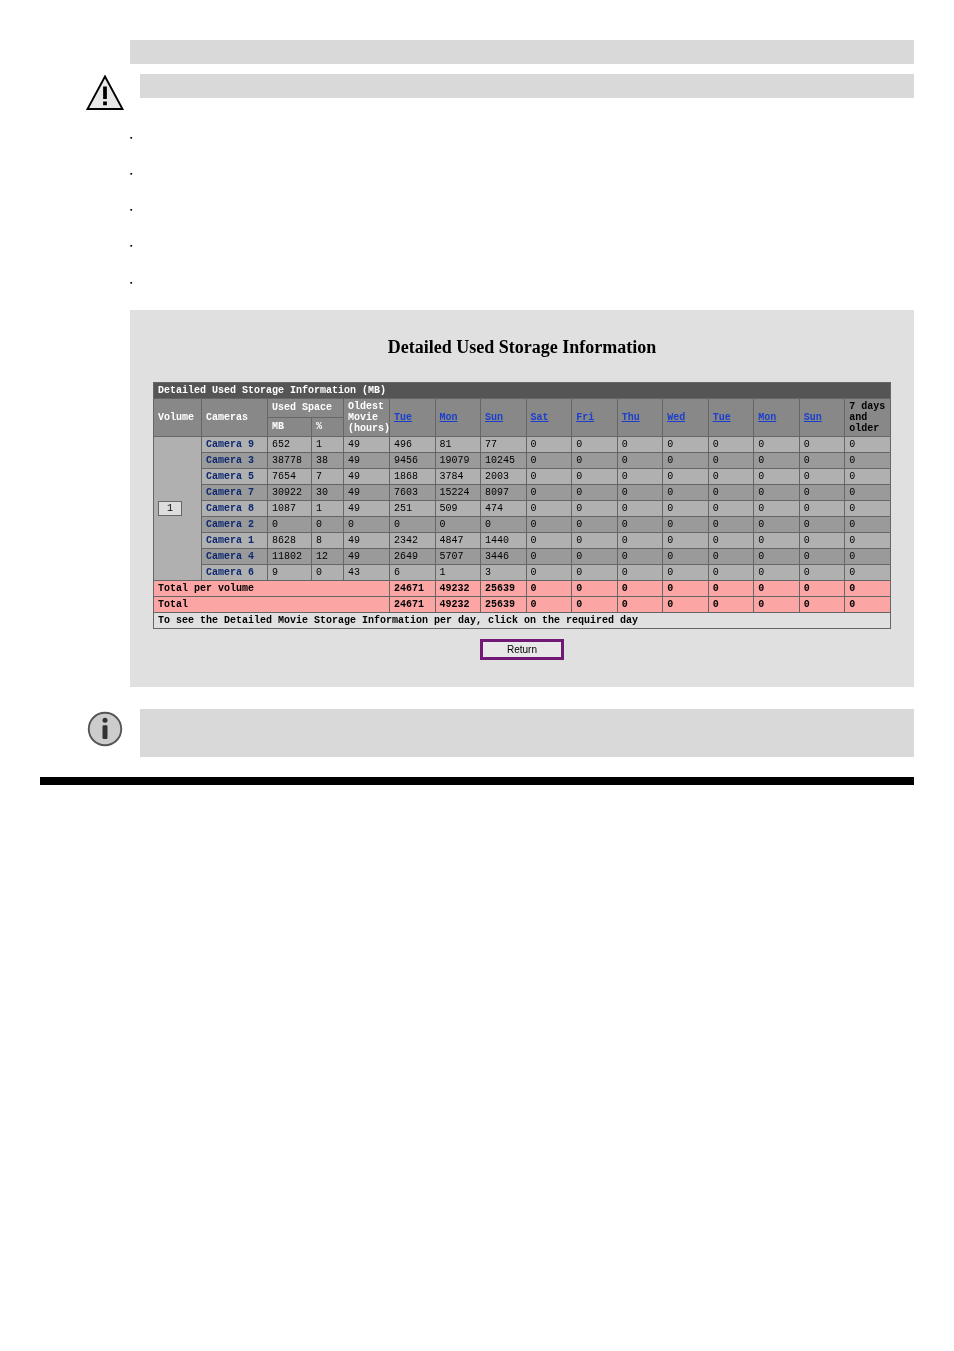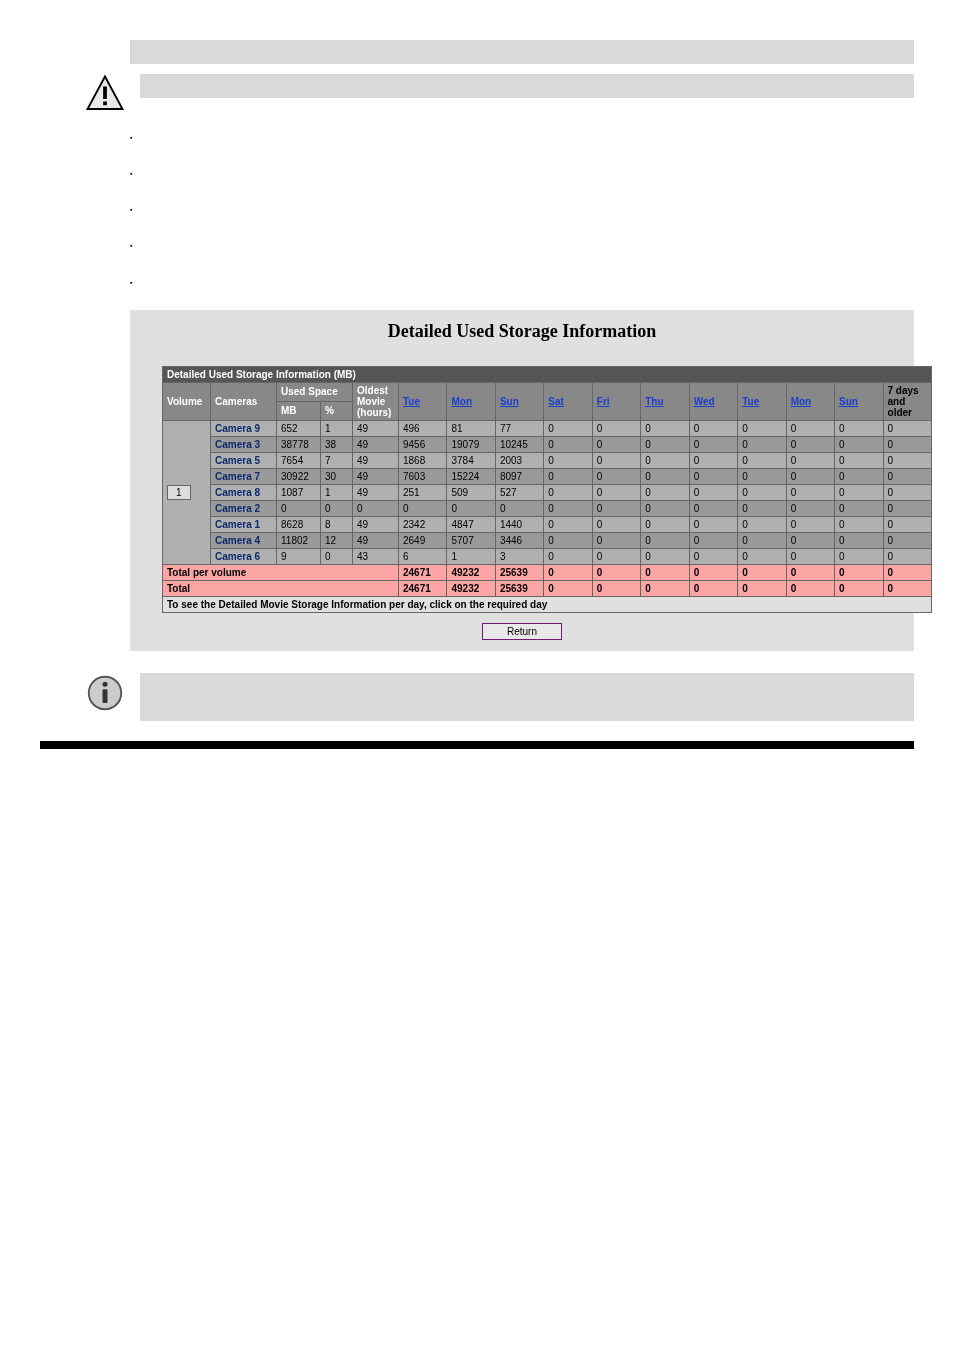--- a/index.html
+++ b/index.html
@@ -62,37 +62,36 @@
   }
   ul.bullets > li::before {
     content: "▪";
     font-size: 7px;
     margin-top: 4px;
     flex: 0 0 auto;
   }
   .screenshot-wrap {
     margin: 0 0 20px 90px;
     background: #e0e0e0;
-    padding: 7px;
+    padding: 23px;
   }
   .ss-title {
     text-align: center;
     font-family: "Times New Roman", serif;
     font-size: 18px;
     font-weight: bold;
     margin: 4px 0 24px 0;
     color: #000;
   }
   table.storage {
     border-collapse: collapse;
     width: 100%;
     font-size: 10px;
-    font-family: Liberation Sans, sans-serif;
+    font-family: Liberation Mono, monospace;
     table-layout: fixed;
-    margin-left: 25px;
   }
   table.storage th, table.storage td {
     border: 1px solid #666;
     padding: 2px 4px;
     text-align: left;
   }
   .hdr-dark {
     background: #555;
     color: #fff;
     font-weight: bold;
@@ -132,21 +131,21 @@
     padding: 4px;
   }
   .return-wrap {
     text-align: center;
     margin: 10px 0 4px 0;
   }
   .return-btn {
     font-size: 10px;
     padding: 2px 24px;
     background: #e8e8e8;
-    border: 1px solid #701a75;
+    border: 3px solid #701a75;
     font-family: Arial, sans-serif;
   }
   .info-block {
     display: flex;
     align-items: flex-start;
     gap: 10px;
     margin: 22px 0 10px 40px;
   }
   .info-shaded {
     flex: 1;
@@ -337,21 +336,21 @@
           <td>0</td>
           <td>0</td>
         </tr>
         <tr class="row-lt">
           <td class="cam-col">Camera 8</td>
           <td>1087</td>
           <td>1</td>
           <td>49</td>
           <td>251</td>
           <td>509</td>
-          <td>527</td>
+          <td>474</td>
           <td>0</td>
           <td>0</td>
           <td>0</td>
           <td>0</td>
           <td>0</td>
           <td>0</td>
           <td>0</td>
           <td>0</td>
         </tr>
         <tr class="row-dk">

